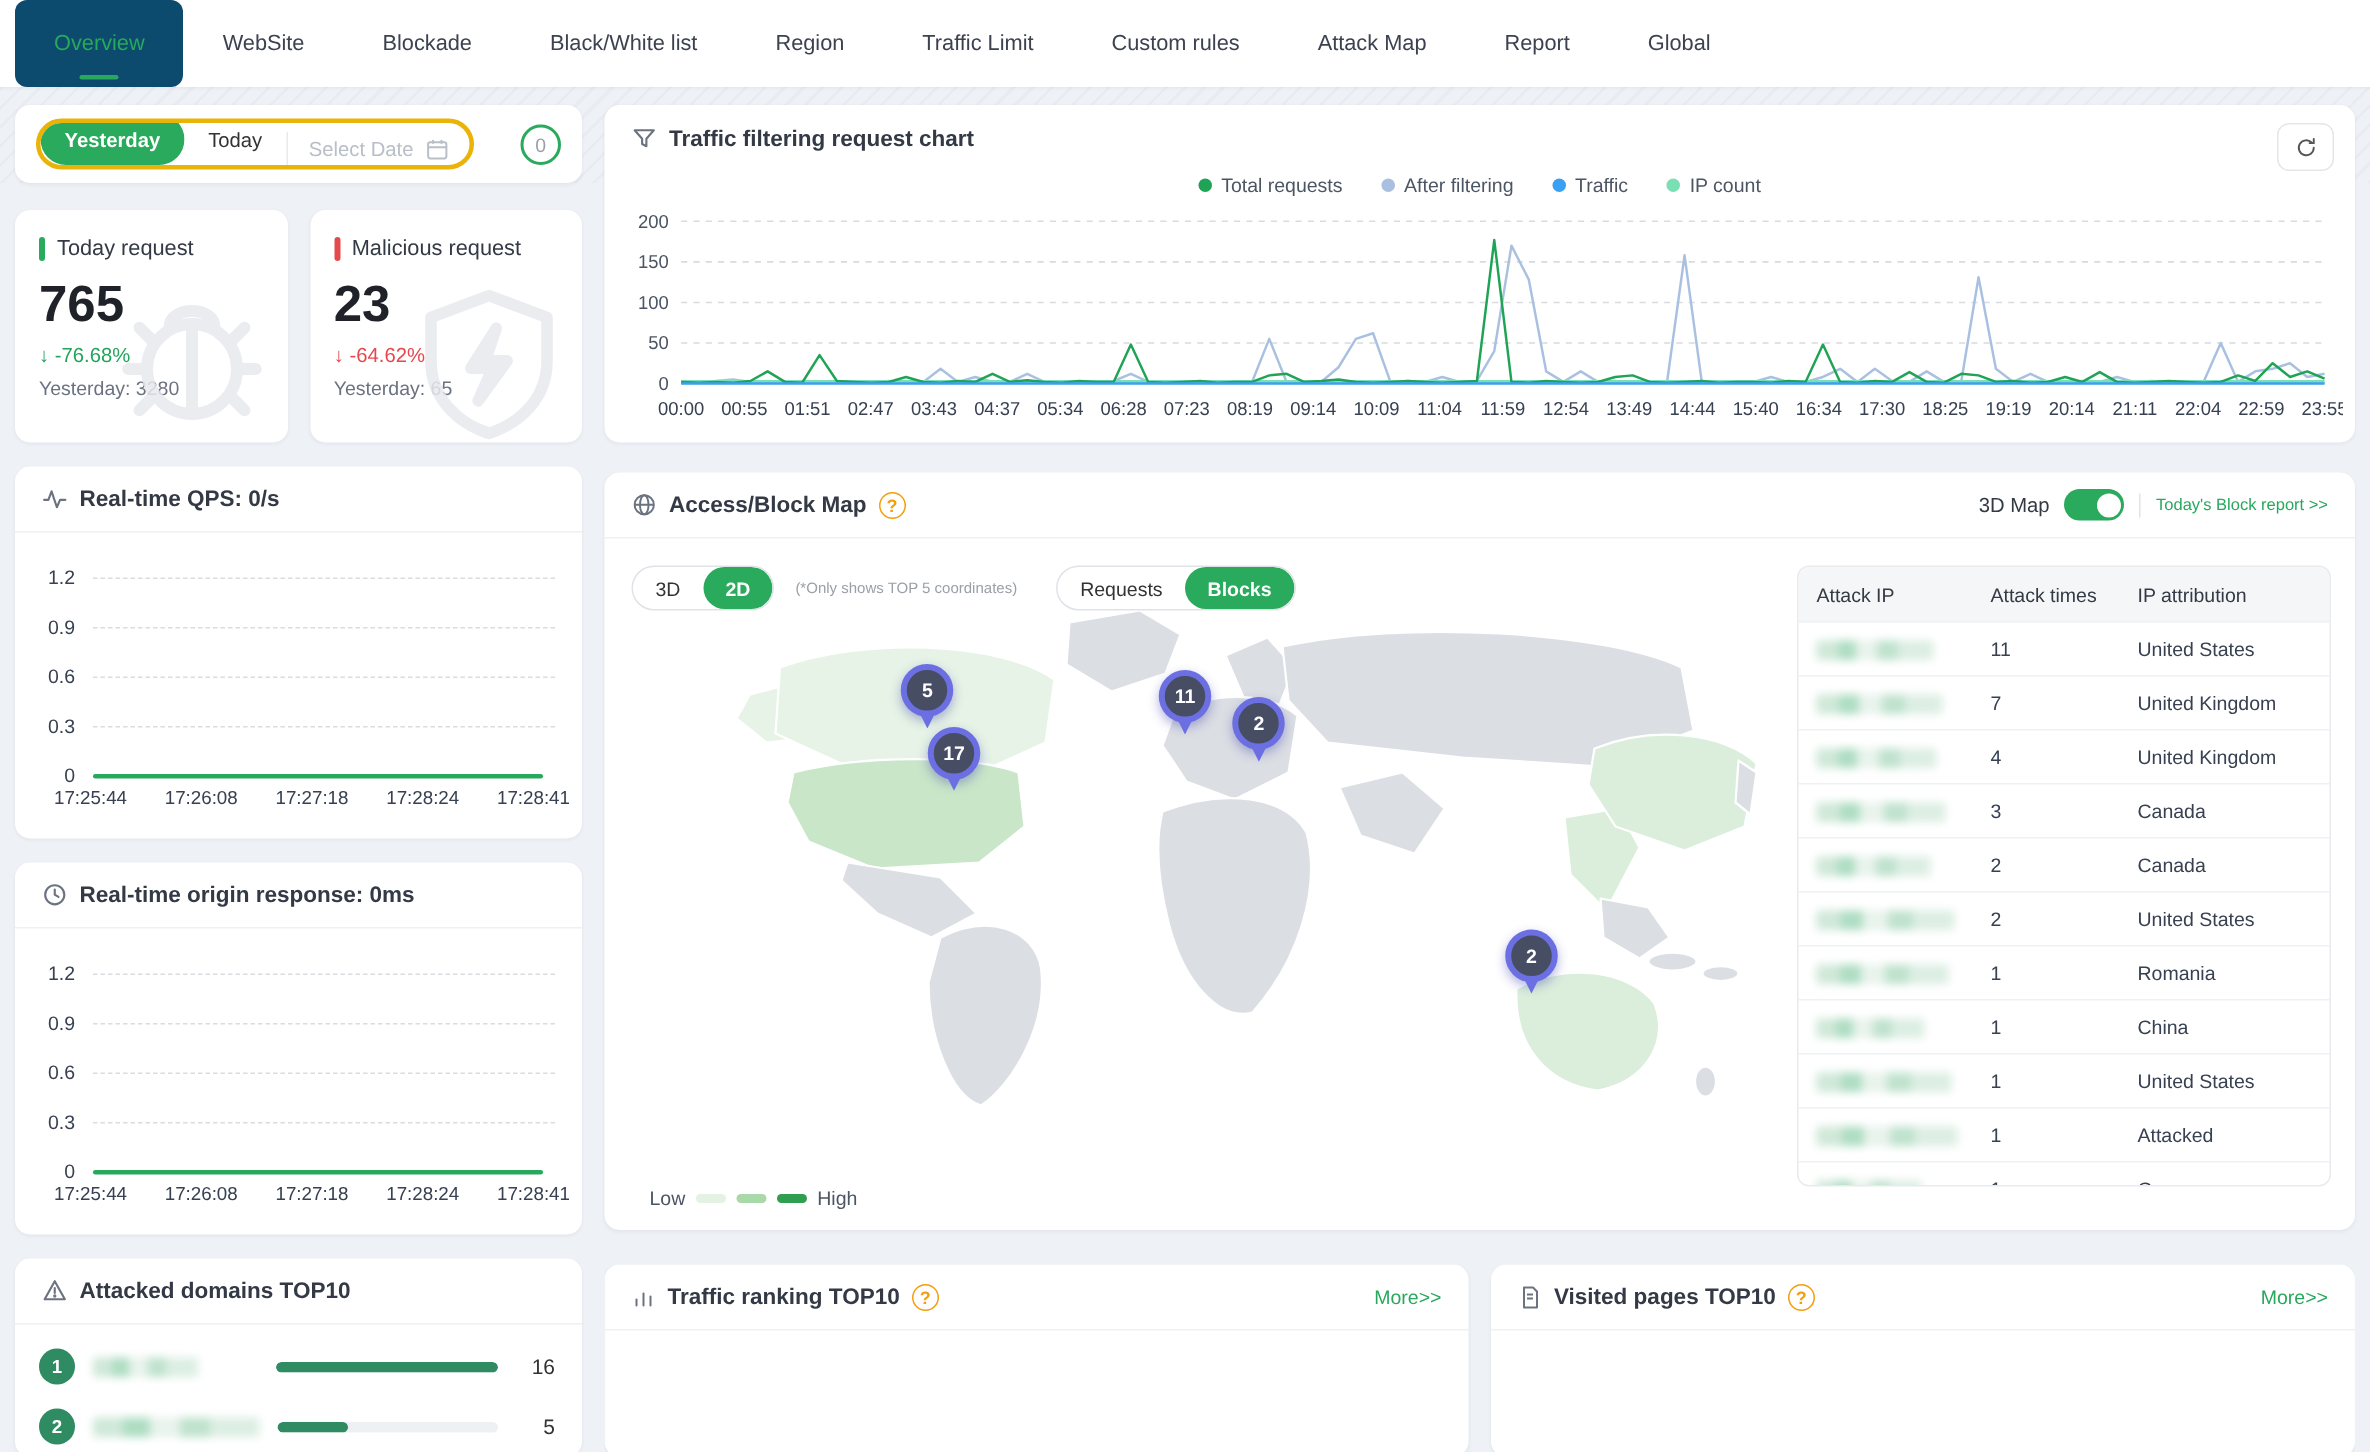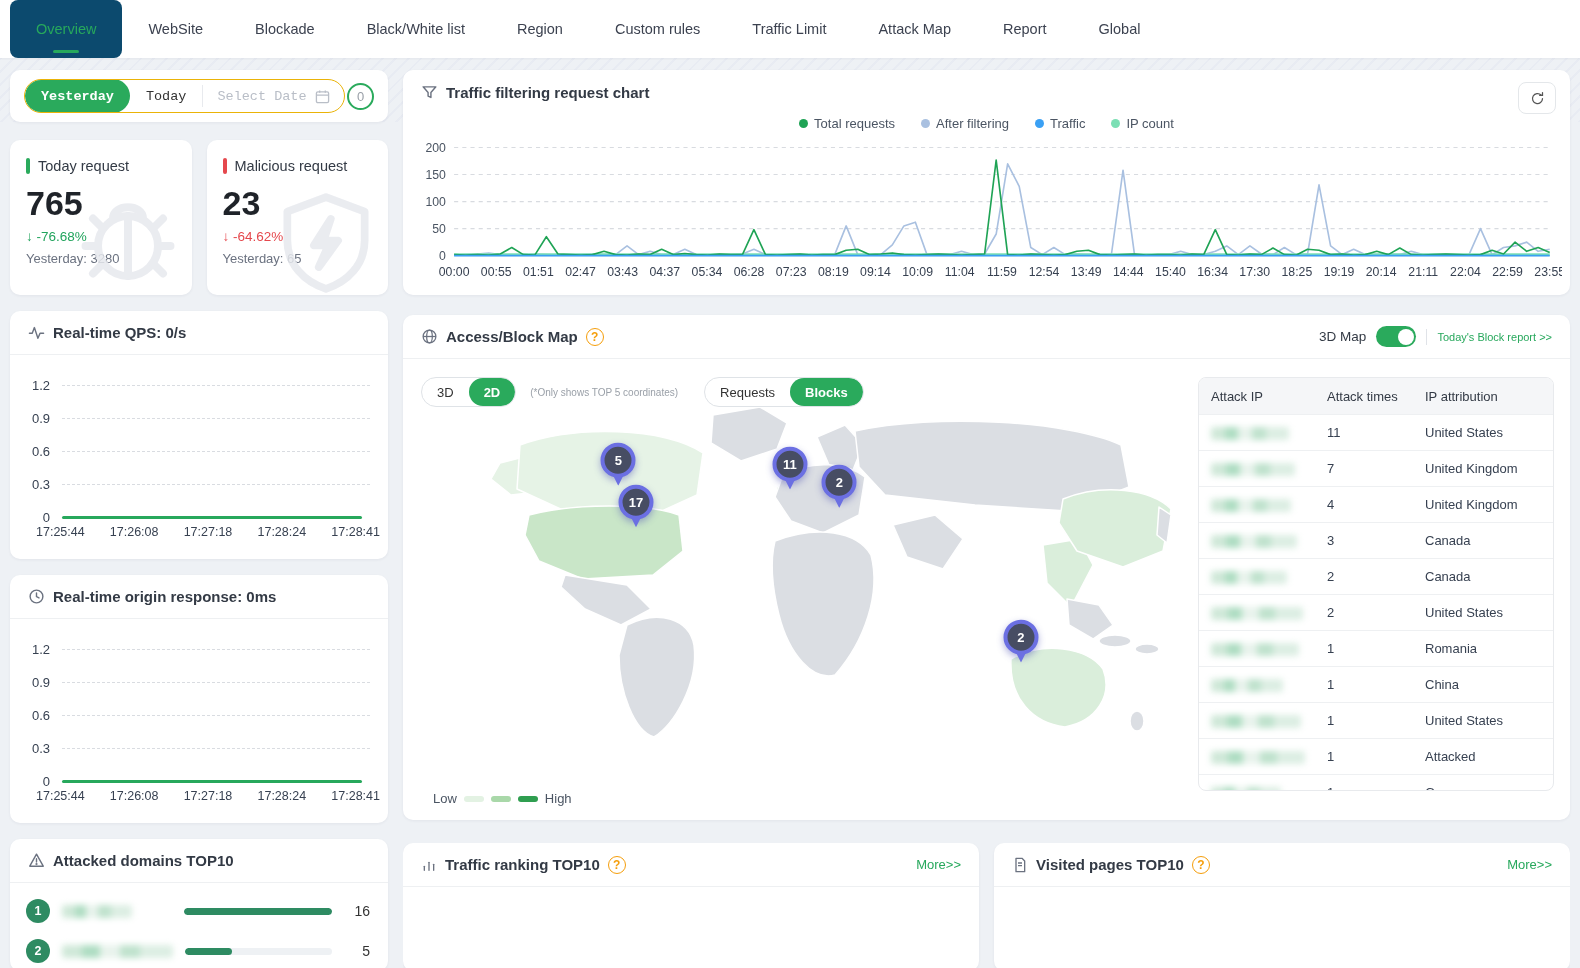--- a/index.html
+++ b/index.html
@@ -17,21 +17,21 @@
   .main { position:absolute; top:70px; left:10px; right:10px; display:flex; gap:15px; }
   .col-left { width:378px; flex:0 0 378px; display:flex; flex-direction:column; }
   .col-right { flex:1; display:flex; flex-direction:column; }
 
   .card { background:#fff; border-radius:10px; box-shadow:0 1px 3px rgba(30,40,60,.06); }
   .card-head { height:44px; display:flex; align-items:center; gap:8px; padding:0 18px; border-bottom:1px solid #eef0f2; font-size:15px; font-weight:bold; color:#333a45; }
   .hicon { color:#6b7280; display:inline-flex; }
 
   
   .datebar { height:52px; display:flex; align-items:center; padding:0 14px; justify-content:space-between; }
-  .date-group { display:flex; align-items:center; border:1px solid #eab308; border-radius:18px; height:34px; overflow:hidden;font-family:Liberation Mono, monospace; }
+  .date-group { display:flex; align-items:flex-end; border:3px solid #eab308; border-radius:18px; height:34px; overflow:hidden; }
   .date-btn { padding:0 16px; height:34px; display:flex; align-items:center; font-size:13.5px; color:#333; cursor:pointer; background:#fff; }
   .date-btn.active { background:#2aaa5c; color:#fff; border-radius:17px; font-weight:bold; }
   .date-select { display:flex; align-items:center; gap:8px; padding:0 14px; color:#b9bec7; font-size:13.5px; border-left:1px solid #e8eaee; height:22px; cursor:pointer; }
   .count-badge { width:27px; height:27px; border-radius:50%; border:2.5px solid #2aaa5c; color:#9aa0a8; font-size:13px; display:flex; align-items:center; justify-content:center; }
 
   
   .stats-row { display:flex; gap:15px; margin-top:18px; }
   .stat-card { flex:1; height:155px; position:relative; overflow:hidden; padding:18px 16px; }
   .stat-title { display:flex; align-items:center; gap:8px; font-size:14.5px; color:#333a45; }
   .stat-bar { width:4px; height:16px; border-radius:2px; }
@@ -102,22 +102,22 @@
 </style>
 </head>
 <body>
 
 <div class="nav" id="nav">
     <div class="tab active">Overview</div>
     <div class="tab">WebSite</div>
     <div class="tab">Blockade</div>
     <div class="tab">Black/White list</div>
     <div class="tab">Region</div>
+    <div class="tab">Traffic Limit</div>
     <div class="tab">Custom rules</div>
-    <div class="tab">Traffic Limit</div>
     <div class="tab">Attack Map</div>
     <div class="tab">Report</div>
     <div class="tab">Global</div>
   </div>
 
 <div class="main">
 
   <div class="col-left">
 
     <div class="card datebar">

